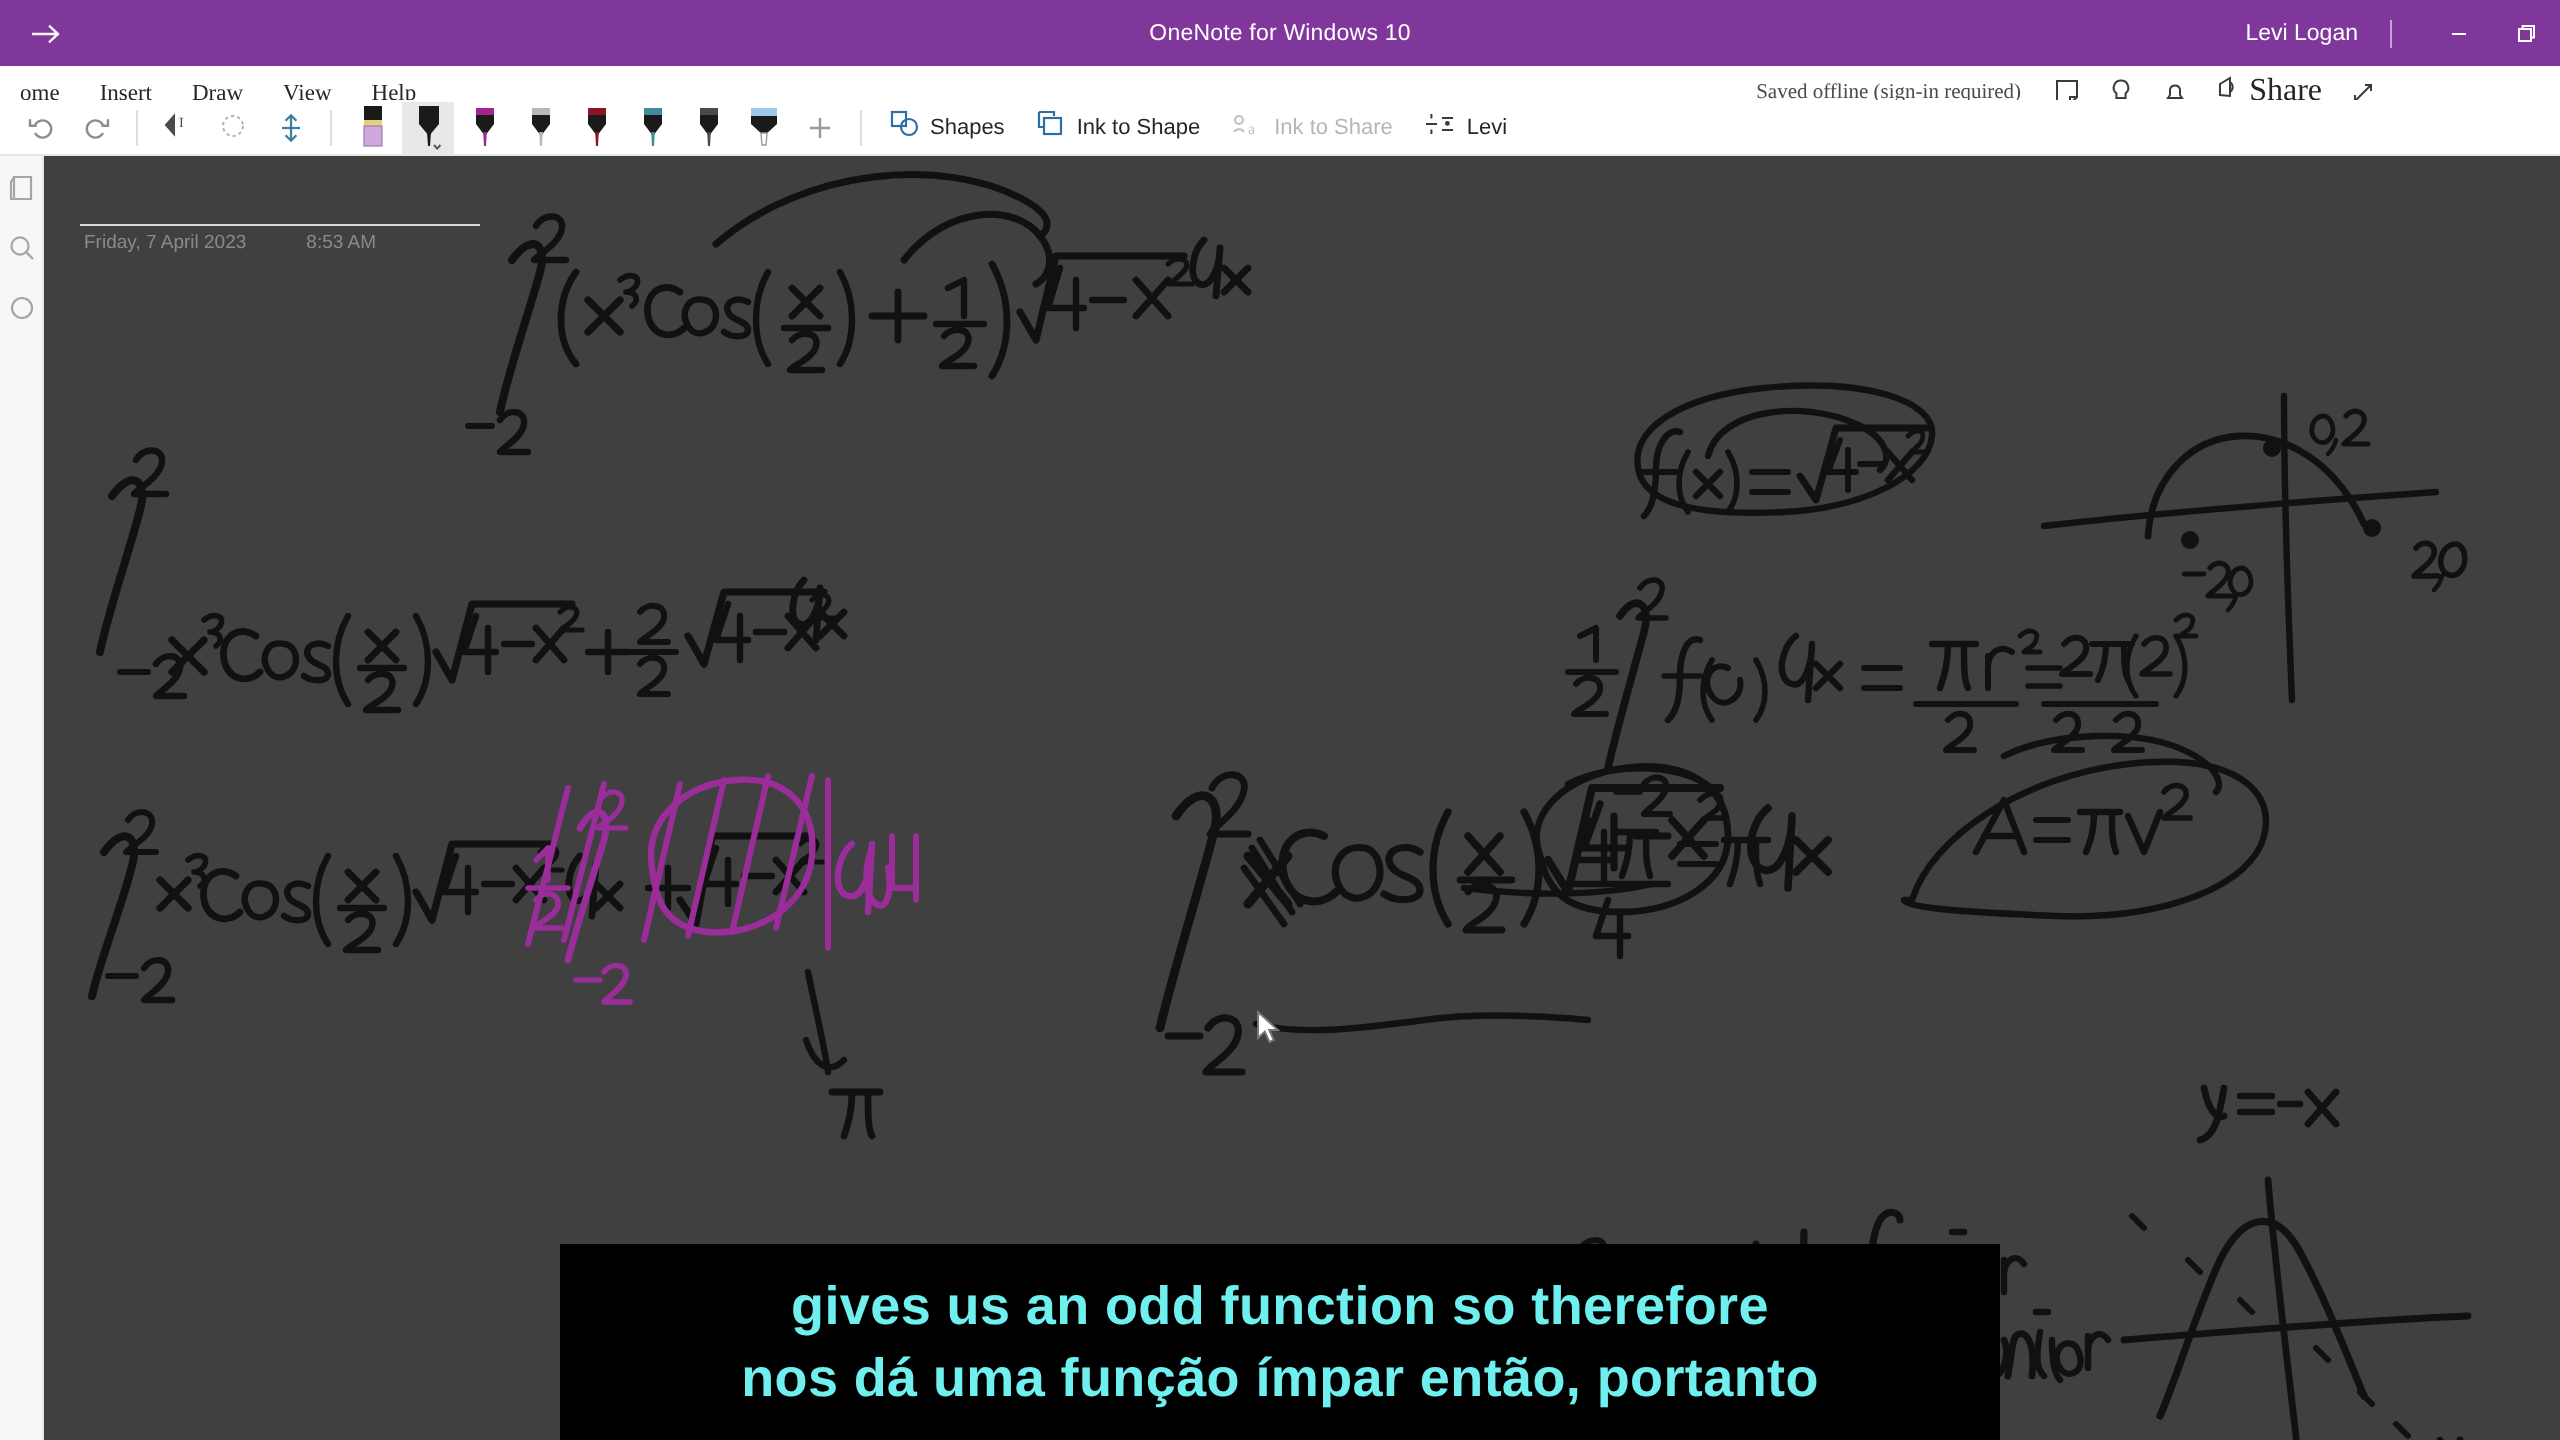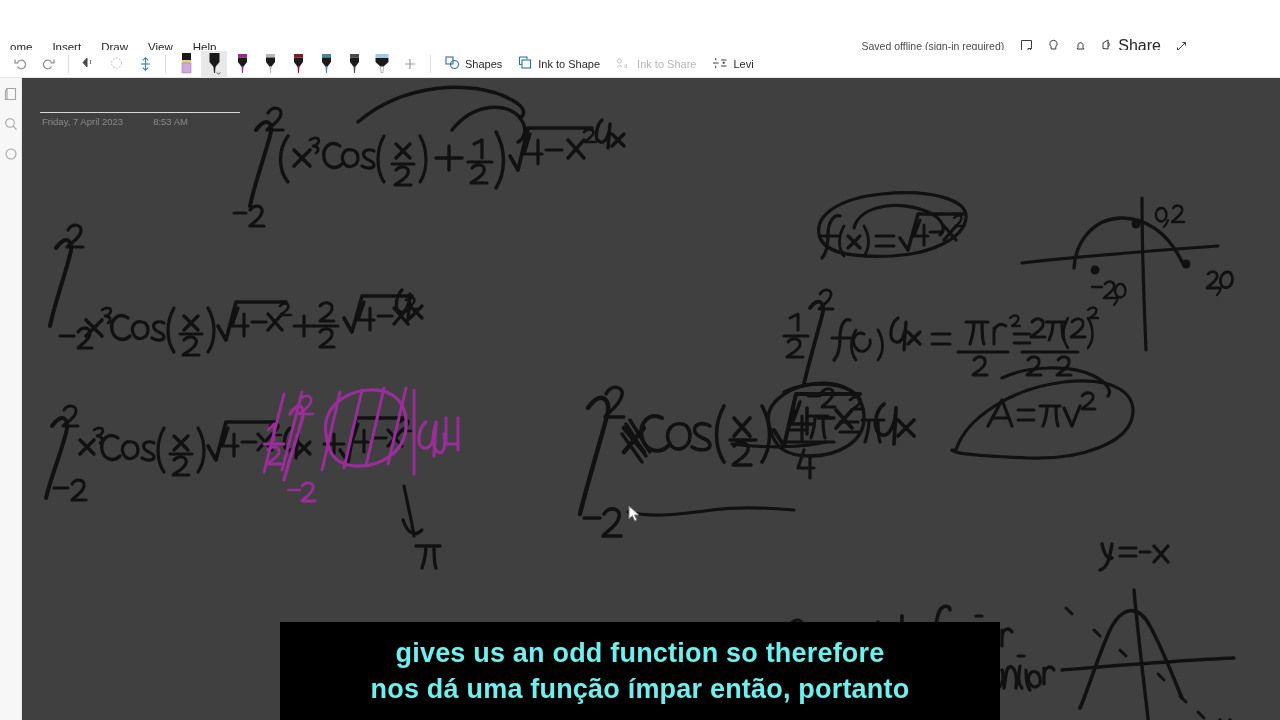--- a/index.html
+++ b/index.html
@@ -34,21 +34,21 @@
   .tb-sep { width: 1px; height: 14px; background: rgba(255,255,255,.55); margin: 0 16px 0 2px; }
   .tb-btn {
     width: 34px; height: 33px; display: flex; align-items: center; justify-content: center;
     font-size: 12px; color: #fff;
   }
   .tb-btn svg { display: block; }
 
   
   .ribbon-tabs {
     position: absolute; top: 33px; left: 0; width: 1200px; height: 26px;
-    background: #ffffff; display: flex; align-items: flex-end;
+    background: #ffffff; display: flex; align-items: flex-end; font-family: Liberation Serif, serif;
   }
   .rt-item {
     font-size: 11.5px; color: #262626; padding: 0 10px 5px 10px; position: relative;
     line-height: 13px;
   }
   .rt-item.active { color: #262626; }
   .rt-item.active::after {
     content: ""; position: absolute; left: 10px; right: 10px; bottom: 0px;
     height: 2px; background: #7719aa;
   }
@@ -121,20 +121,43 @@
     letter-spacing: .2px; white-space: nowrap;
     text-shadow: 1px 1px 0 #000, -1px -1px 0 #000, 1px -1px 0 #000, -1px 1px 0 #000;
   }
   .cursor { position: absolute; left: 606px; top: 427px; }
 </style>
 </head>
 <body>
 
 <div id="app">
 
+  <div class="titlebar">
+    <div class="tb-back">
+      <svg width="16" height="12" viewBox="0 0 16 12" fill="none" stroke="#ffffff" stroke-width="1.2">
+        <path d="M1 6 H14 M9.5 1.8 L14 6 L9.5 10.2"></path>
+      </svg>
+    </div>
+    <div class="tb-title">OneNote for Windows 10</div>
+    <div class="tb-right">
+      <div class="tb-user">Levi Logan</div>
+      <div class="tb-sep"></div>
+      <div class="tb-btn">
+        <svg width="11" height="11" viewBox="0 0 11 11" stroke="#ffffff" stroke-width="1">
+            <path d="M2 6 H9"></path>
+          </svg>
+      </div>
+      <div class="tb-btn">
+        <svg width="12" height="12" viewBox="0 0 12 12" fill="none" stroke="#ffffff" stroke-width="1">
+          <rect x="2.5" y="3.5" width="6" height="6"></rect>
+            <path d="M4.3 3.5 V2 H10 V7.7 H8.5"></path>
+        </svg>
+      </div>
+    </div>
+  </div>
 
   <div class="ribbon-tabs">
     <div class="rt-item">ome</div>
     <div class="rt-item">Insert</div>
     <div class="rt-item active">Draw</div>
     <div class="rt-item">View</div>
     <div class="rt-item">Help</div>
 
     <div class="rt-right">
       <div class="rt-saved">Saved offline (sign-in required)</div>

